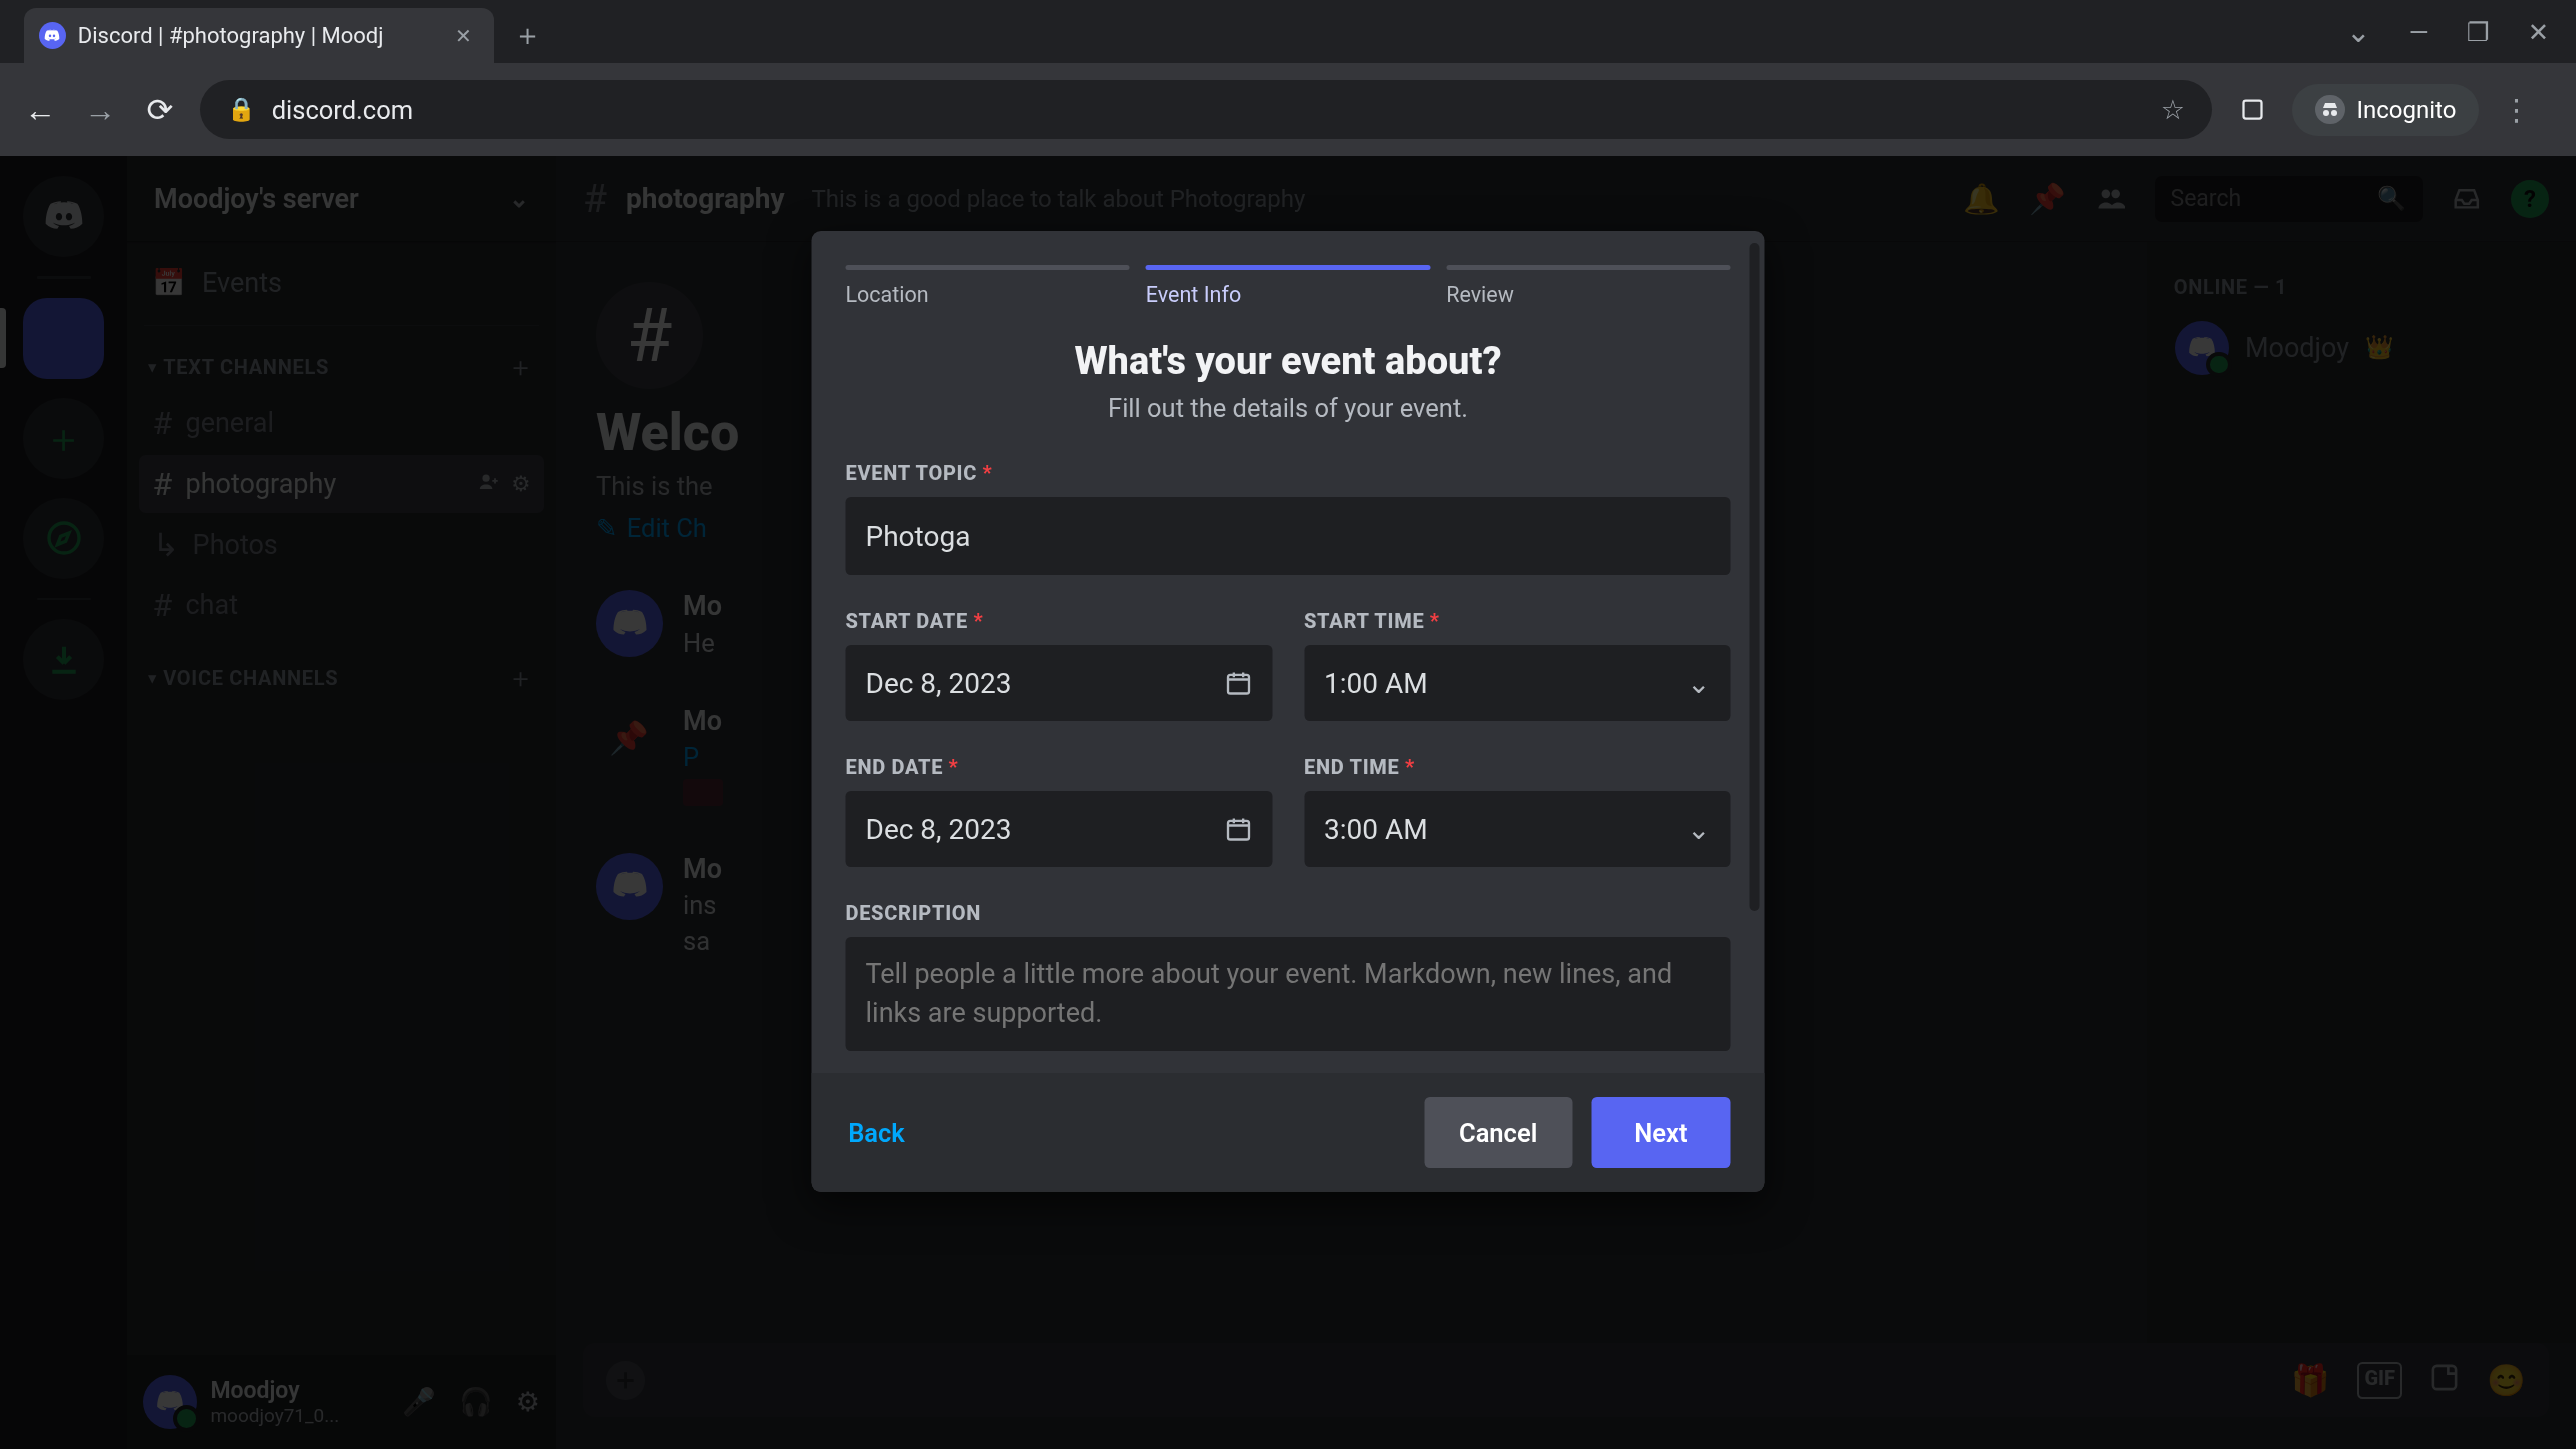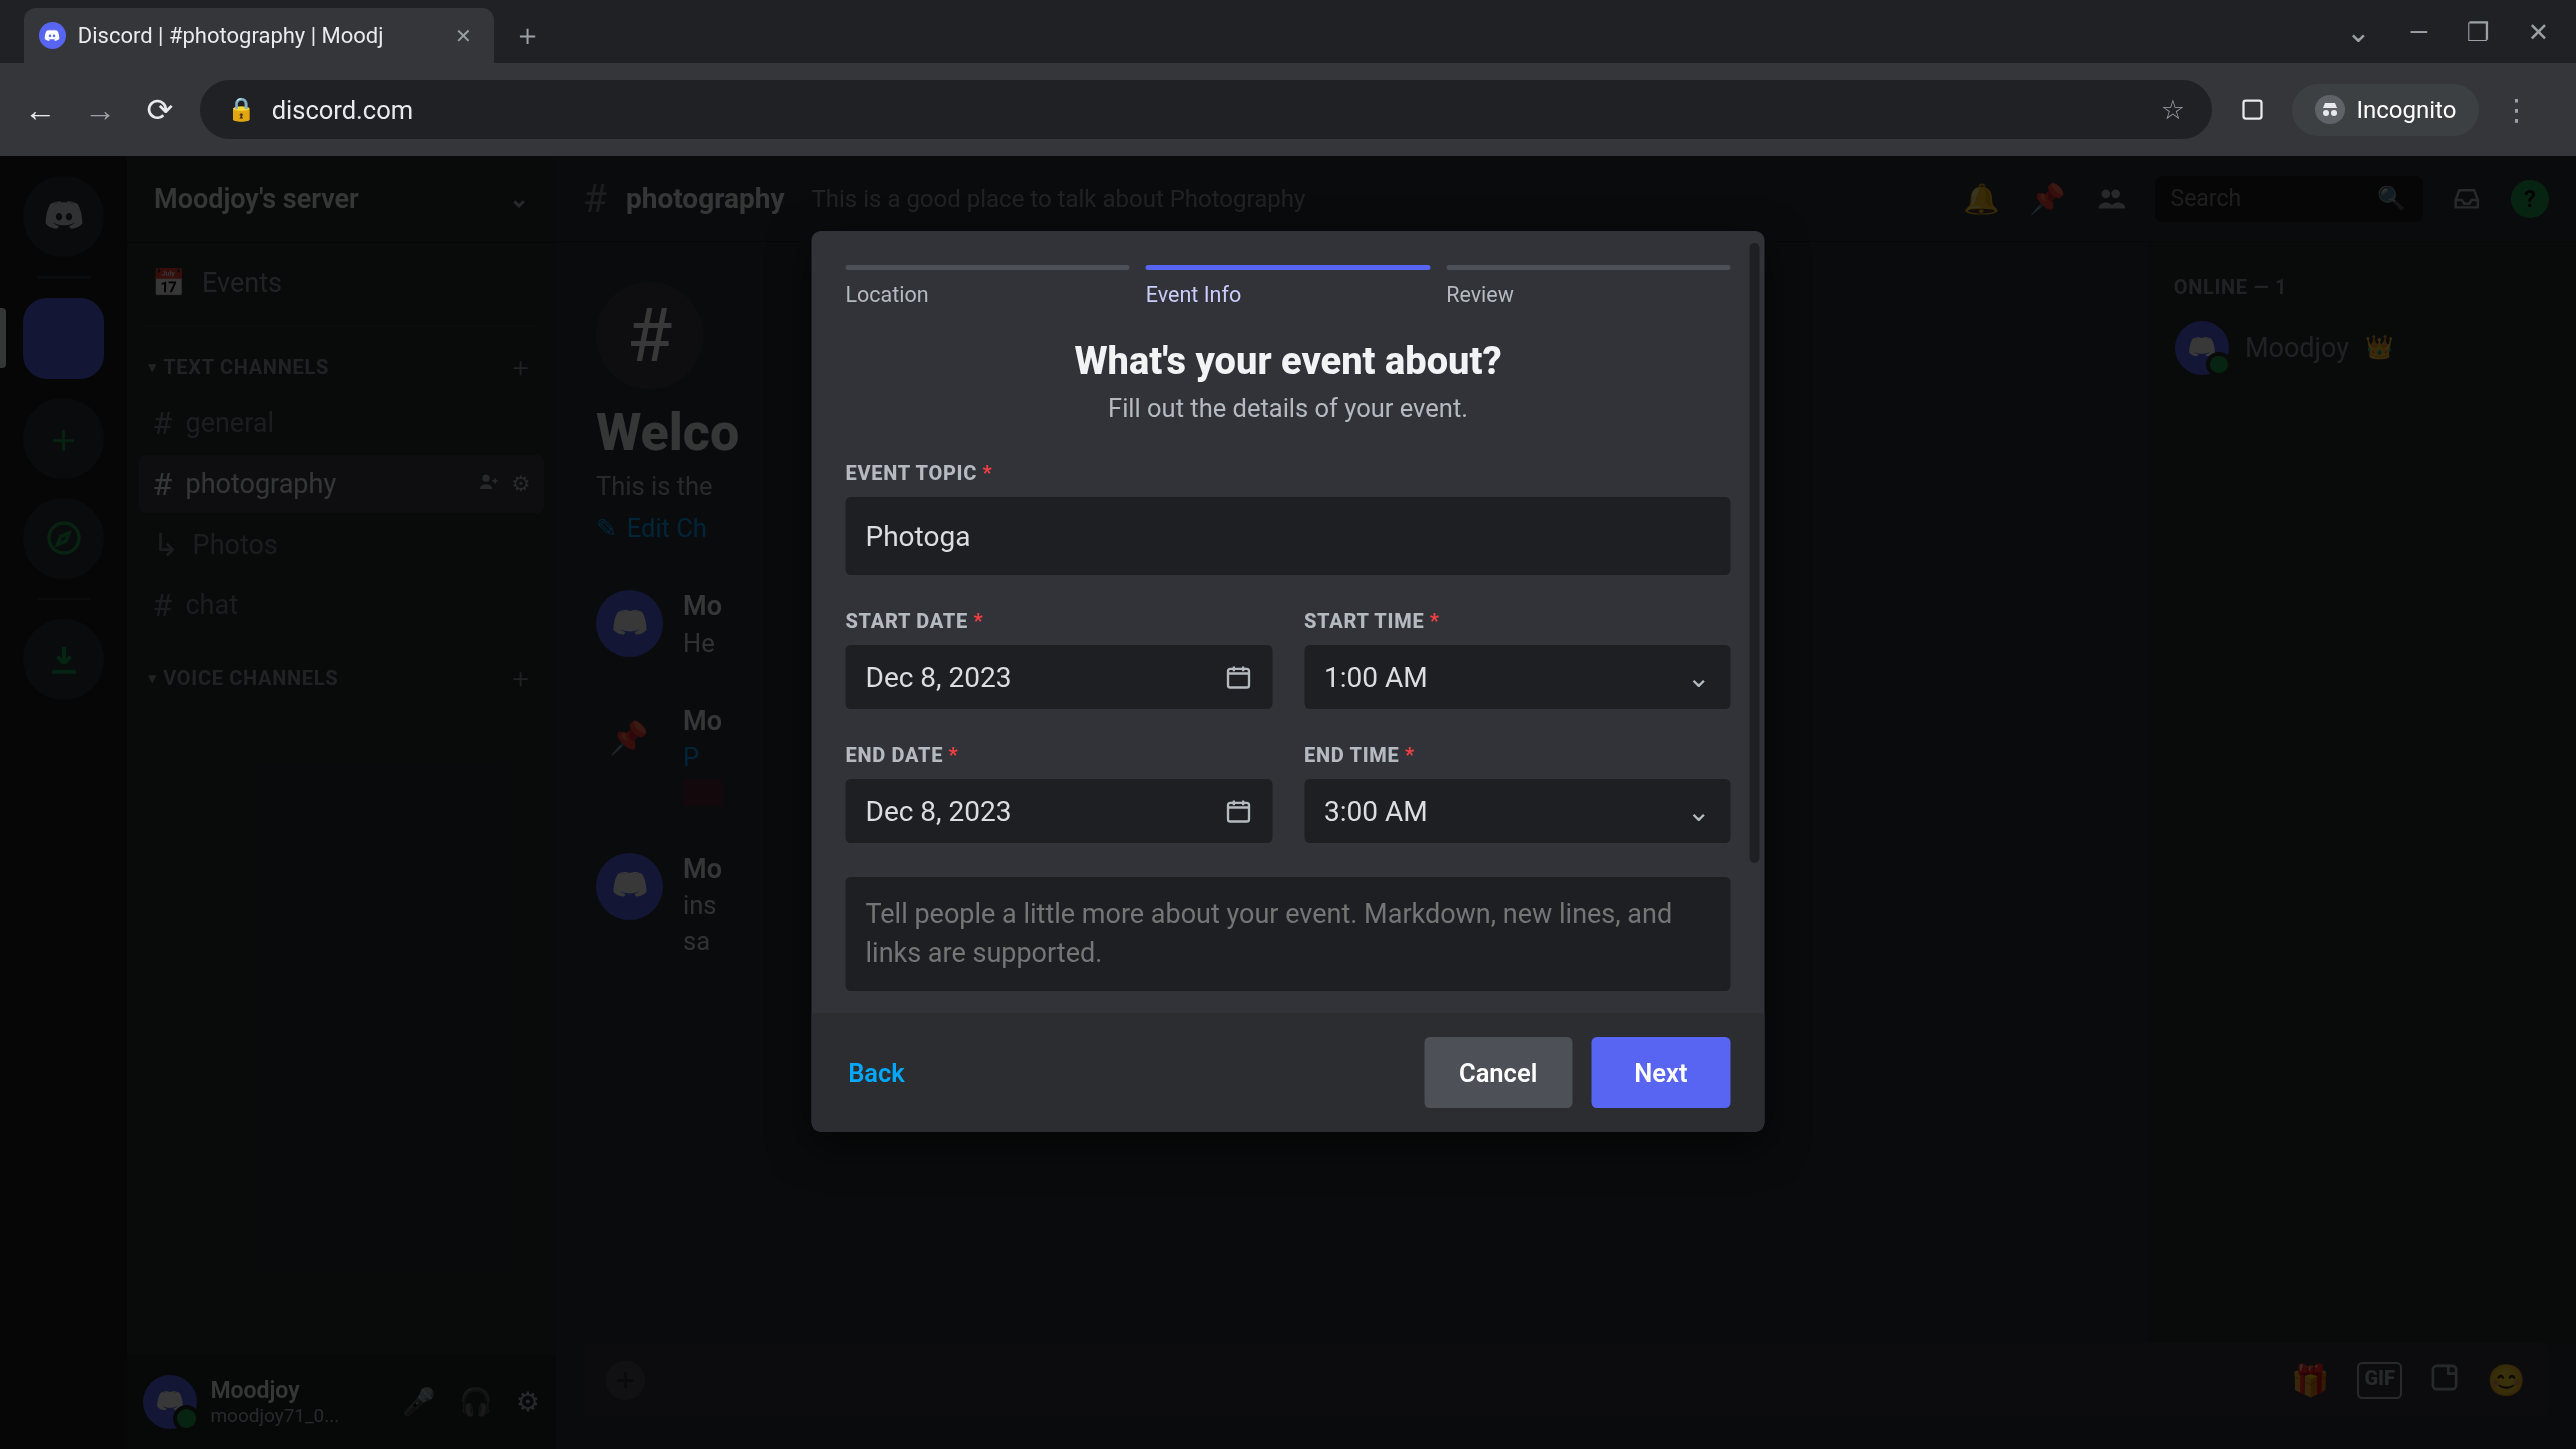--- a/index.html
+++ b/index.html
@@ -179,21 +179,21 @@
 
   .field-label { font-size:20px; font-weight:800; letter-spacing:0.7px; color:#b5bac1; margin-bottom:12px; display:flex; gap:5.4px; }
   .req { color:#f23f43; }
   .text-input {
     width:100%; height:78px; background:#1e1f22; border:none; border-radius:5.4px;
     color:#dbdee1; font-size:28px; padding:8px 20px; outline:none;
   }
   .row2 { display:flex; gap:32px; margin-top:34px; }
   .col { flex:1; display:flex; flex-direction:column; }
   .date-input, .select-input {
-    height:64px; background:#1e1f22; border-radius:5.4px; display:flex; align-items:center;
+    height:76px; background:#1e1f22; border-radius:5.4px; display:flex; align-items:center;
     padding:0 20px; color:#dbdee1; font-size:28px; gap:13.4px;
   }
   .date-input .cal, .select-input .chev { margin-left:auto; color:#b5bac1; font-size:28px; }
   .textarea {
     width:100%; min-height:114px; background:#1e1f22; border:none; border-radius:5.4px;
     color:#87898c; font-size:27px; padding:17.4px 20px; line-height:1.45; resize:none; outline:none;
   }
   .desc-block { margin-top:34px; }
 
   .modal-footer {
@@ -552,20 +552,23 @@
             <span class="req">*</span>
           </div>
           <div class="select-input">
             <span>3:00 AM</span>
             <span class="chev">⌄</span>
           </div>
         </div>
       </div>
 
       <div class="desc-block">
+        <div class="field-label">
+          <span>DESCRIPTION</span>
+        </div>
         <textarea class="textarea" placeholder="Tell people a little more about your event. Markdown, new lines, and links are supported." style=""></textarea>
       </div>
     </div>
 
     <div class="scrollbar">
       <div class="thumb"></div>
     </div>
 
     <div class="modal-footer">
       <button class="btn btn-back">Back</button>

